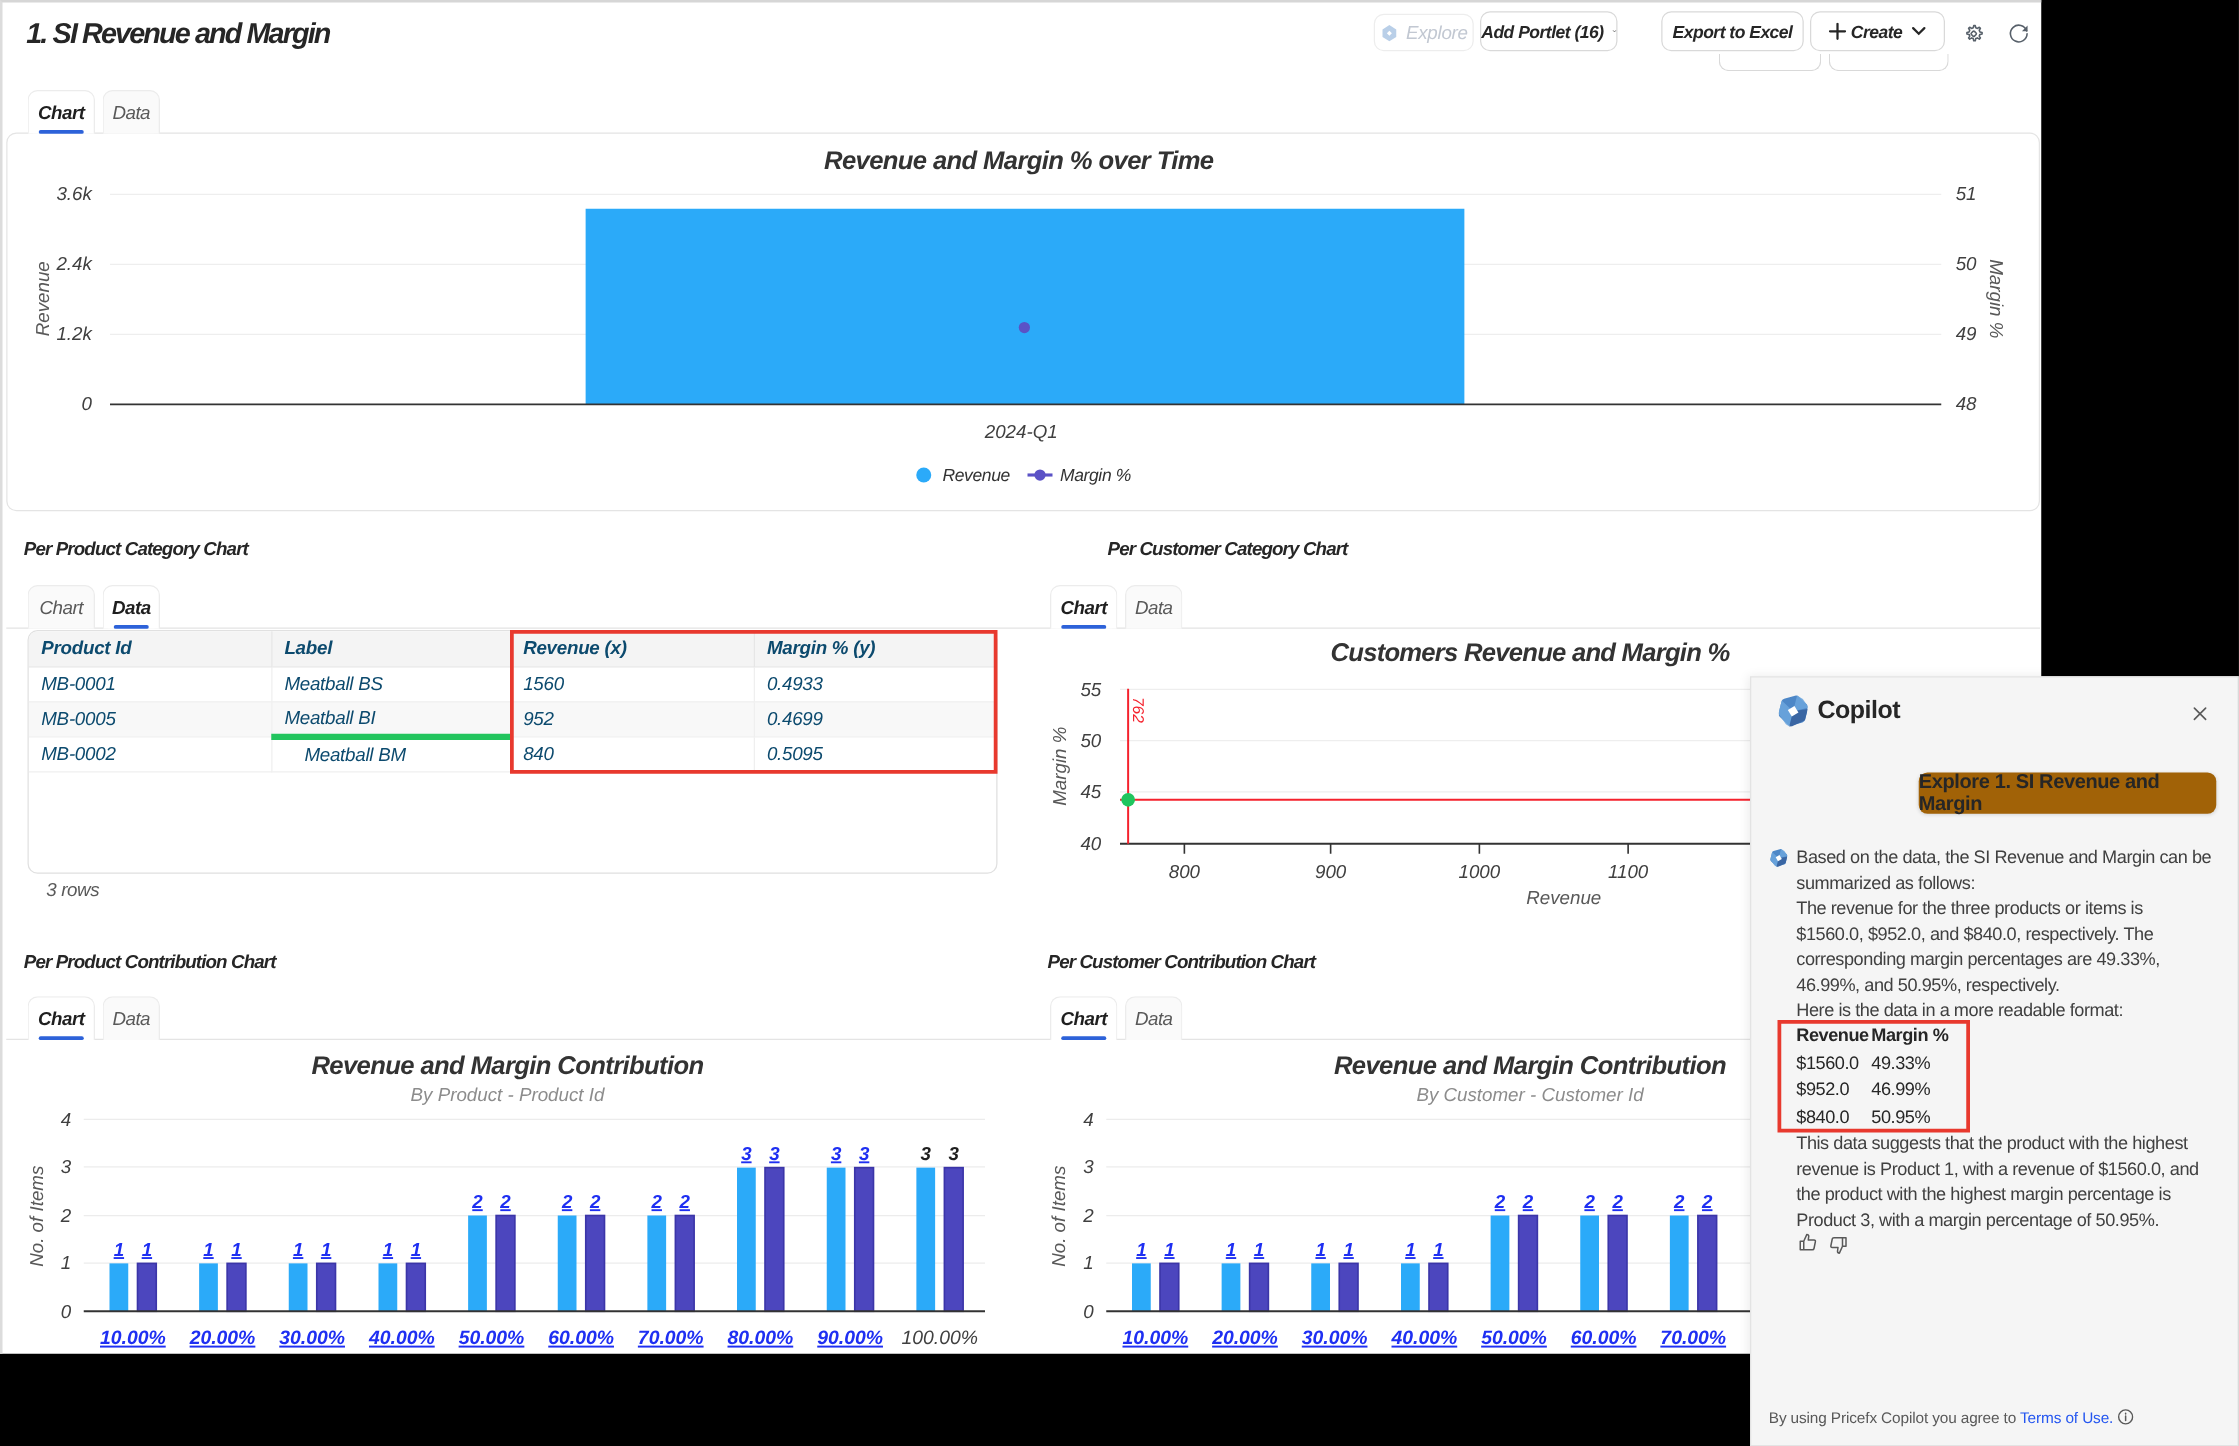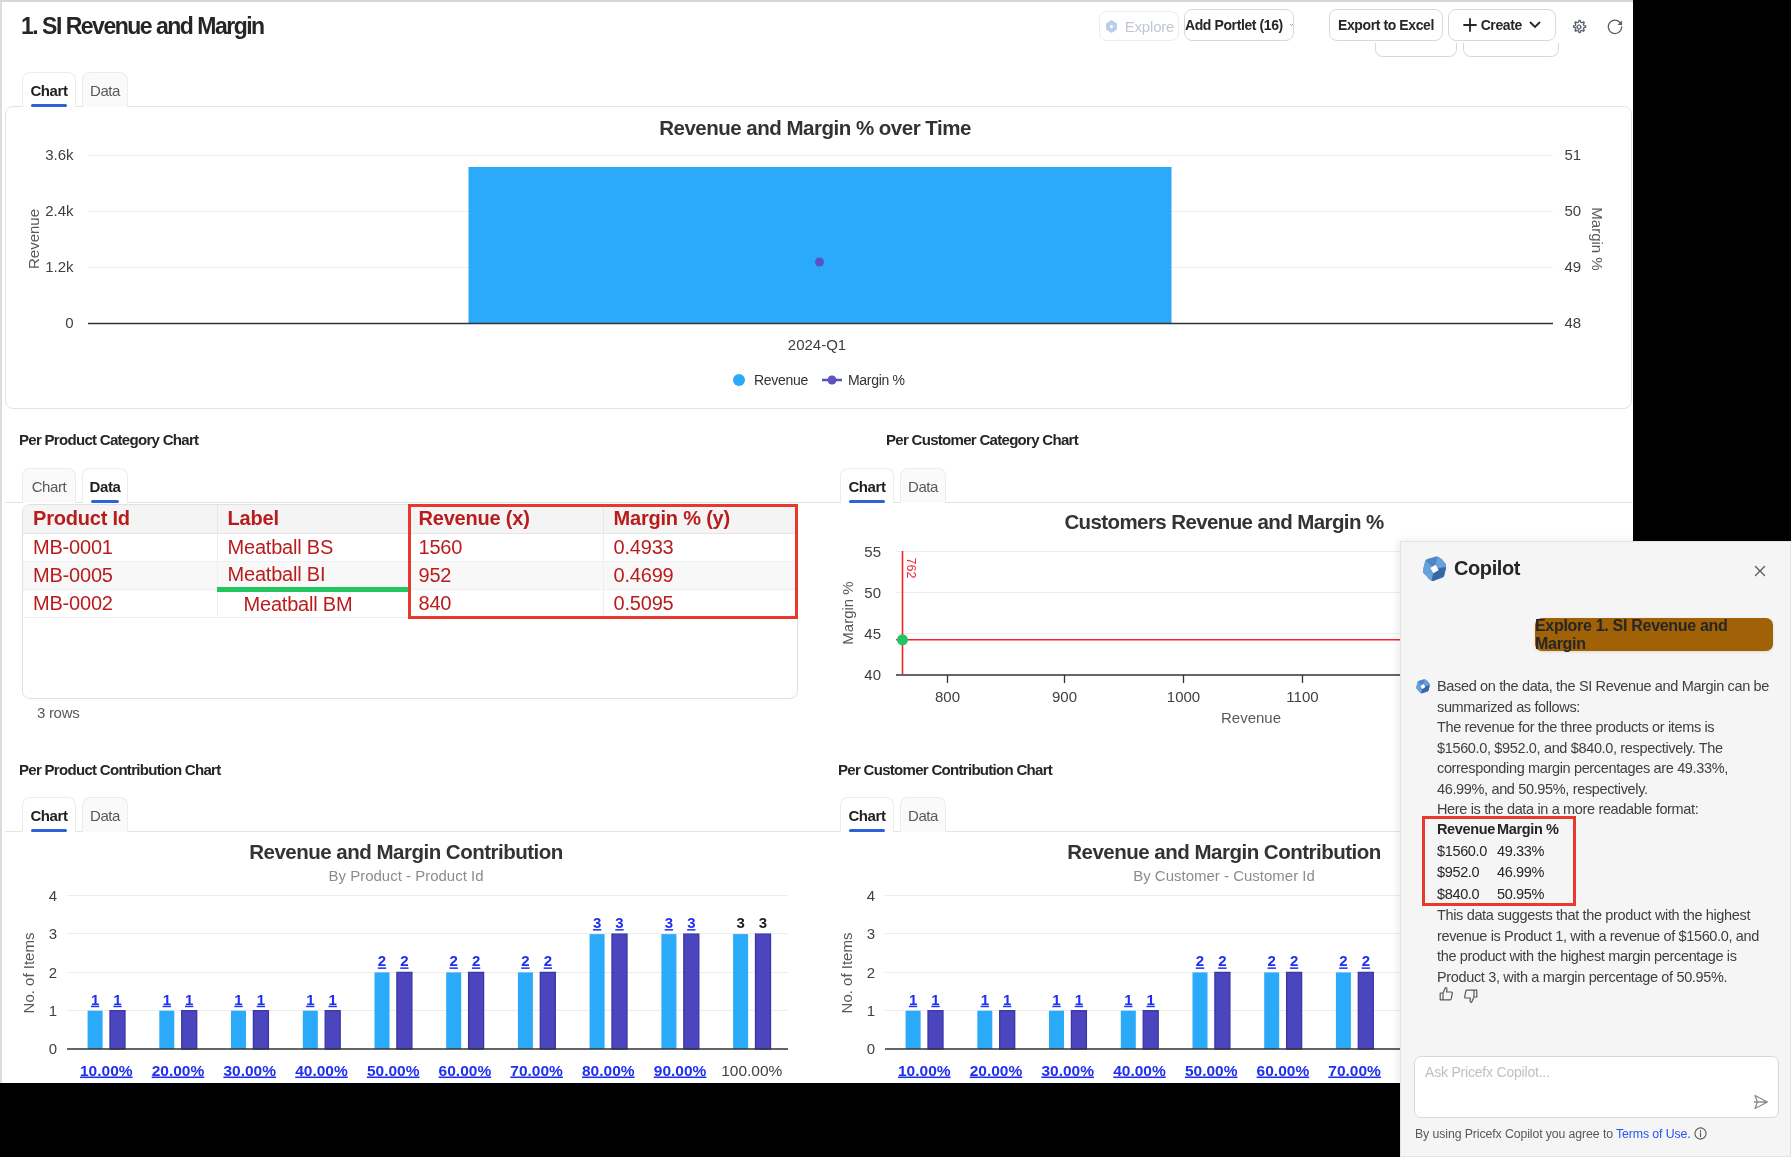--- a/index.html
+++ b/index.html
@@ -1,17 +1,17 @@
 <!DOCTYPE html>
 <html><head>
 <meta charset="utf-8">
 <style>
 * { margin:0; padding:0; box-sizing:border-box; }
 html,body { width:1791px; height:1157px; background:#000; font-family:"Liberation Sans", sans-serif; overflow:hidden; }
-#app { position:absolute; left:0; top:0; width:1633px; height:1083px; background:#fff; border-top:2px solid #d6d6d6; border-left:2px solid #dcdcdc; overflow:hidden; }
+#app { position:absolute; left:0; top:0; width:1633px; height:1083px; background:#fff; border-top:2px solid #d6d6d6; border-left:2px solid #dcdcdc; overflow:hidden;font-style:italic; }
 .abs { position:absolute; }
 .sec-title { position:absolute; font-size:15px; font-weight:bold; letter-spacing:-0.7px; color:#262626; }
 .tab { position:absolute; height:35px; display:flex; align-items:center; justify-content:center; font-size:15px; letter-spacing:-0.4px; border-radius:8px 8px 0 0; }
 .tab-on { background:#fff; border:1px solid #ececec; border-bottom:none; font-weight:bold; color:#1f1f1f; z-index:3; }
 .tab-on::after { content:""; position:absolute; left:8px; right:8px; bottom:0px; height:3px; background:#2d62d9; border-radius:2px; }
 .tab-off { background:#fafafa; border:1px solid #ececec; border-bottom:none; color:#595959; z-index:2; }
 .hline { position:absolute; height:1px; background:#e4e4e4; }
 .btn { position:absolute; height:32px; border:1px solid #d9d9d9; border-radius:8px; background:#fff; display:flex; align-items:center; justify-content:center; font-size:14px; font-weight:bold; letter-spacing:-0.4px; color:#262626; white-space:nowrap; }
 svg text { font-family:"Liberation Sans", sans-serif; }
 </style>
@@ -81,21 +81,21 @@
     <circle cx="827" cy="273" r="4.5" fill="#5b52c6"></circle>
     <text x="843" y="278" font-size="14" letter-spacing="-0.3" fill="#333">Margin %</text>
   </svg>
 
   <div class="sec-title" style="left:17px; top:429px;">Per Product Category Chart</div>
   <div class="tab tab-off" style="left:20px; top:466px; width:54px;">Chart</div>
   <div class="tab tab-on" style="left:80px; top:466px; width:46px;">Data</div>
   <div class="hline" style="left:3px; top:500px; width:1627px;"></div>
 
   <div class="abs" style="left:20px; top:502px; width:776px; height:195px; border:1px solid #e0e0e0; border-radius:8px; background:#fff; overflow:hidden; z-index:2;">
-    <table style="border-collapse:collapse; width:776px; font-size:20px; letter-spacing:-0.2px; color:#b91c1c;">
+    <table style="border-collapse:collapse; width:776px; font-size:15px; letter-spacing:-0.2px; color:#0c4a6e;">
       <tbody>
           <tr style="background:#f4f4f4; height:28px; font-weight:bold;">
         <td style="width:194px; padding-left:10px; border-bottom:1px solid #e6e6e6; border-right:1px solid #e6e6e6;">Product Id</td>
         <td style="width:191px; padding-left:10px; border-bottom:1px solid #e6e6e6; border-right:1px solid #e6e6e6;">Label</td>
         <td style="width:195px; padding-left:10px; border-bottom:1px solid #e6e6e6; border-right:1px solid #e6e6e6;">Revenue (x)</td>
         <td style="padding-left:10px; border-bottom:1px solid #e6e6e6;">Margin % (y)</td>
       </tr>
       <tr style="height:28px;">
             <td style="padding-left:10px; border-bottom:1px solid #efefef; border-right:1px solid #efefef;">MB-0001</td>
             <td style="padding-left:10px; border-bottom:1px solid #efefef; border-right:1px solid #efefef;">Meatball BS</td>
@@ -346,23 +346,17 @@
 
   <svg class="abs" style="left:37px; top:444px;" width="16" height="16" viewBox="0 0 16 16">
       <path d="M5 7 L7.5 1.5 Q9 1.5 9 3 L8.6 6 L13.2 6 Q14.6 6 14.3 7.4 L13.2 12.8 Q13 13.8 11.9 13.8 L5 13.8 Z M5 7 L5 13.8 L2.2 13.8 L2.2 7 Z" fill="none" stroke="#595959" stroke-width="1.2" stroke-linejoin="round"></path>
     </svg>
   <svg class="abs" style="left:62px; top:446px;" width="16" height="16" viewBox="0 0 16 16">
       <g transform="rotate(180 8 8)">
         <path d="M5 7 L7.5 1.5 Q9 1.5 9 3 L8.6 6 L13.2 6 Q14.6 6 14.3 7.4 L13.2 12.8 Q13 13.8 11.9 13.8 L5 13.8 Z M5 7 L5 13.8 L2.2 13.8 L2.2 7 Z" fill="none" stroke="#595959" stroke-width="1.2" stroke-linejoin="round"></path>
       </g>
     </svg>
 
-  <div class="abs" style="left:13px; top:514px; width:365px; height:62px; background:#fff; border:1px solid #d9d9d9; border-radius:7px;">
-    <div class="abs" style="left:10px; top:7px; font-size:14px; letter-spacing:-0.2px; color:#bfbfbf;">Ask Pricefx Copilot...</div>
-    <svg class="abs" style="right:8px; bottom:6px;" width="18" height="18" viewBox="0 0 18 18">
-        <path d="M2 9 L15.5 9 M15.5 9 L3 2.5 L5.5 9 L3 15.5 Z" fill="none" stroke="#8c8c8c" stroke-width="1.3" stroke-linejoin="round"></path>
-      </svg>
-  </div>
   <div class="abs" style="left:14px; top:585px; font-size:12.3px; letter-spacing:-0.1px; color:#595959;">By using Pricefx Copilot you agree to <span style="color:#2456f0;">Terms of Use.</span>&nbsp;<svg width="13" height="13" viewBox="0 0 14 14" style="vertical-align:-2px;">
         <circle cx="7" cy="7" r="6" fill="none" stroke="#595959" stroke-width="1.2"></circle>
         <path d="M7 6.2 L7 10.2 M7 3.8 L7 4.6" stroke="#595959" stroke-width="1.3" stroke-linecap="round"></path>
       </svg></div>
 </div>
 
 </body></html>

